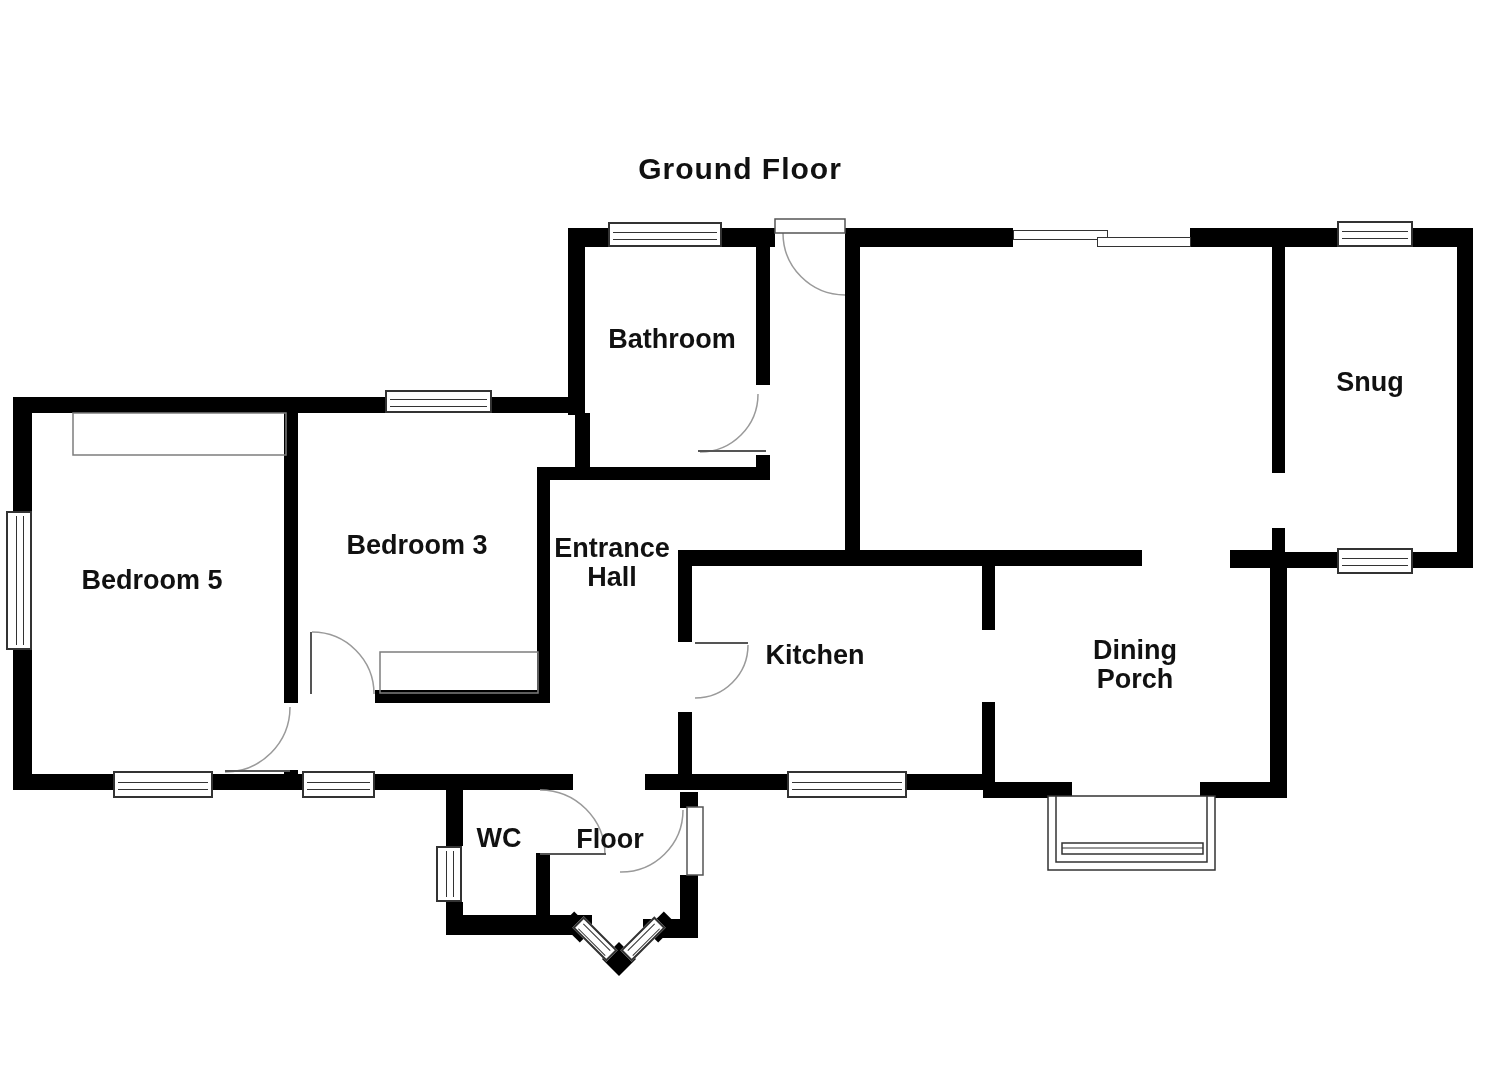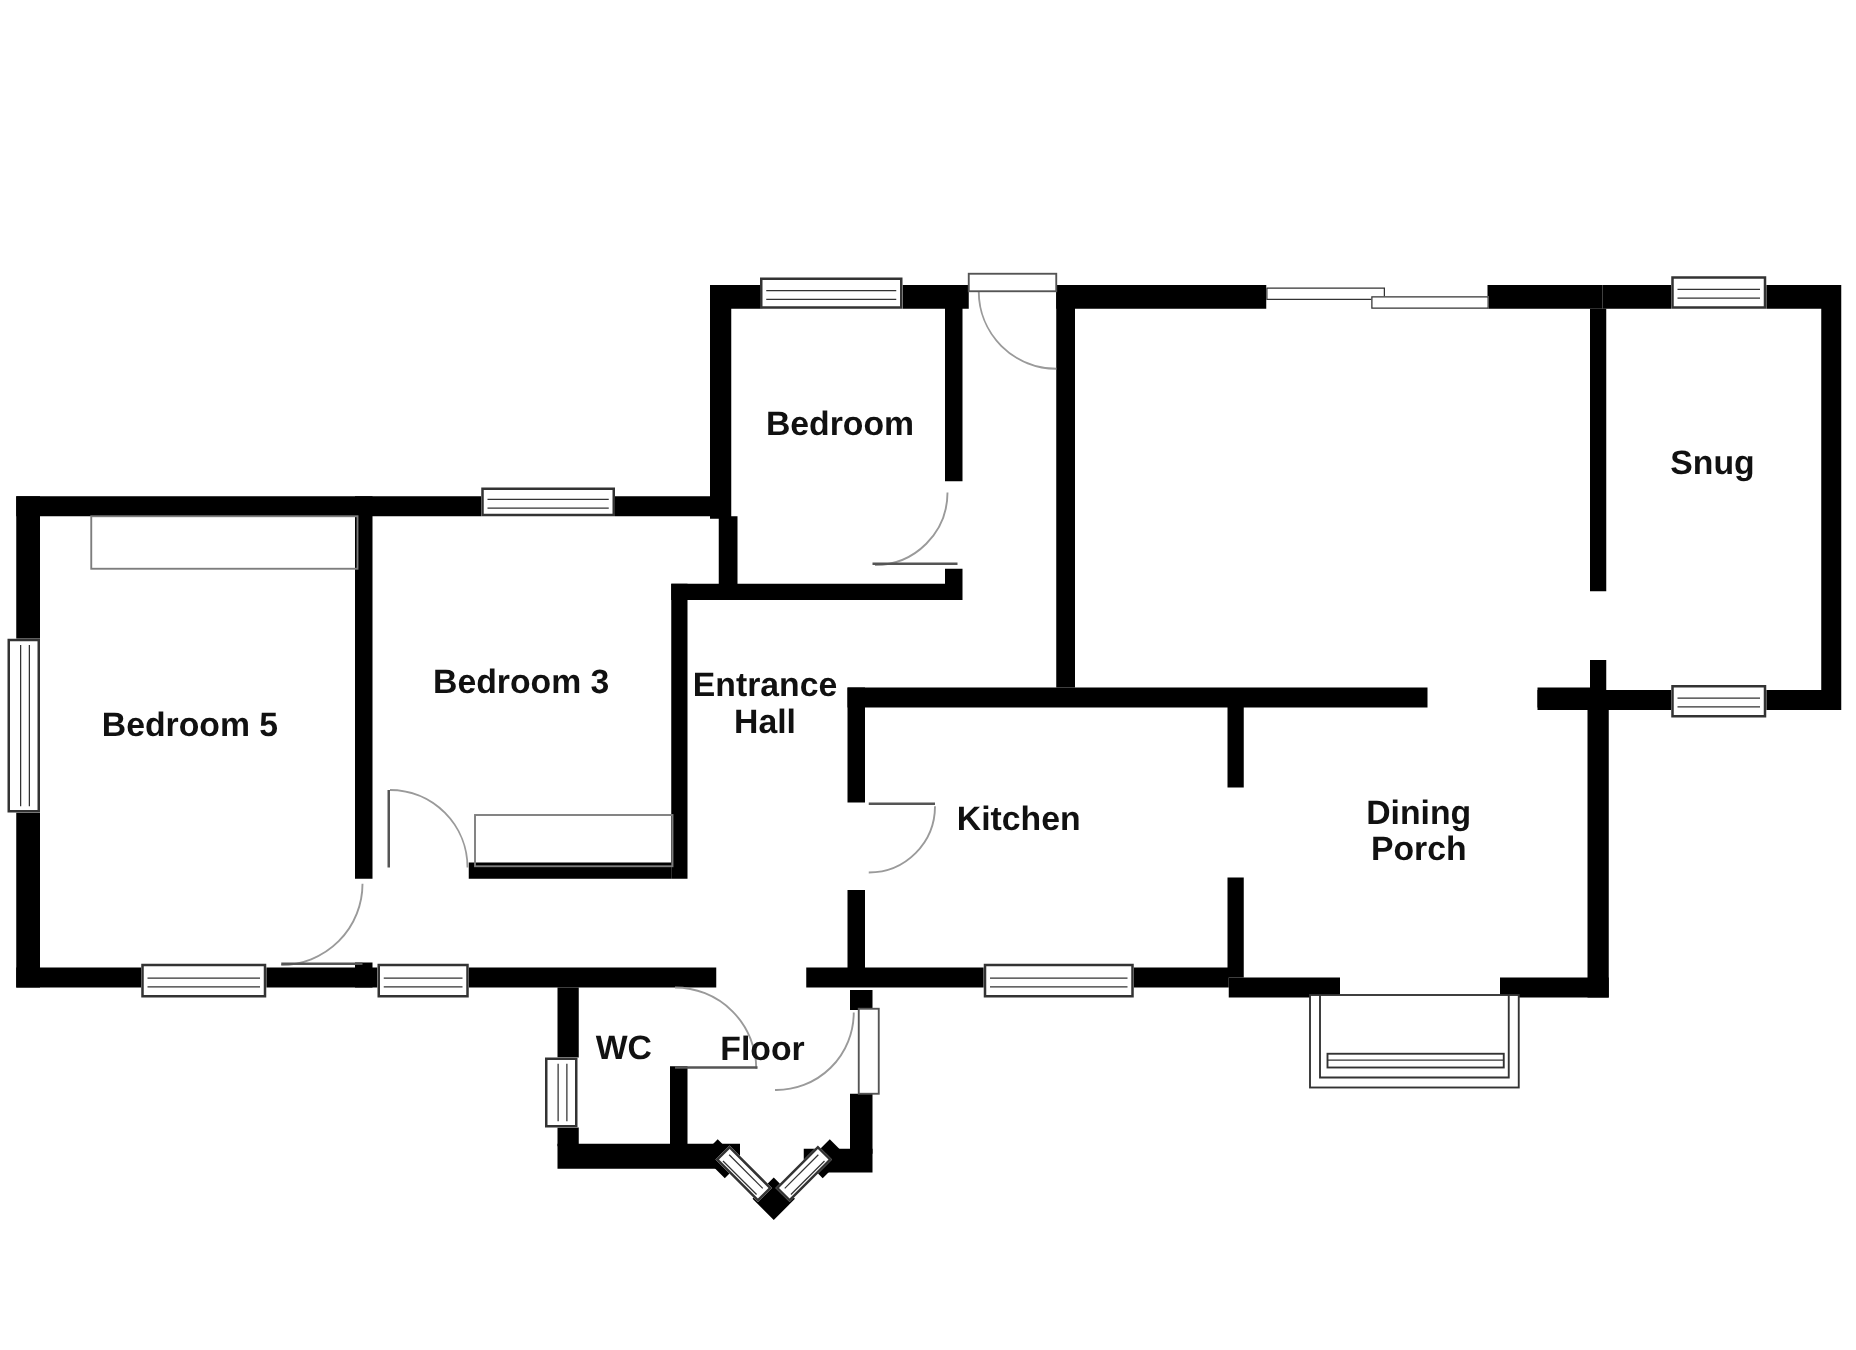--- a/index.html
+++ b/index.html
@@ -30,20 +30,21 @@
     position:absolute;text-align:center;font-size:27px;font-weight:bold;
     color:var(--text,#111);line-height:1.08;
   }
   svg.lines{position:absolute;left:0;top:0;}
 </style>
 </head>
 <body>
 
 <div class="plan">
 
+  <div class="title">Ground Floor</div>
 
   <div class="wall" style="left:13px;top:397px;width:372px;height:16px"></div>
   <div class="wall" style="left:492px;top:397px;width:86px;height:16px"></div>
 
   <div class="wall" style="left:13px;top:397px;width:19px;height:114px"></div>
   <div class="wall" style="left:13px;top:650px;width:19px;height:140px"></div>
 
   <div class="wall" style="left:13px;top:774px;width:100px;height:16px"></div>
   <div class="wall" style="left:213px;top:774px;width:89px;height:16px"></div>
   <div class="wall" style="left:375px;top:774px;width:198px;height:16px"></div>
@@ -139,22 +140,22 @@
     <rect x="380" y="652" width="158" height="41" fill="none" stroke="#7d7d7d" stroke-width="1.5"></rect>
 
     <g>
       <rect x="1048" y="796" width="167" height="74" fill="#fff" stroke="#333" stroke-width="1.5"></rect>
       <path d="M1056,796 V862 H1207 V796" fill="none" stroke="#333" stroke-width="1.5"></path>
       <rect x="1062" y="843" width="141" height="11" fill="#fff" stroke="#333" stroke-width="1.5"></rect>
       <path d="M1062,848 H1203" stroke="#333" stroke-width="1"></path>
     </g>
   </svg>
 
-  <div class="label" style="left:592px;top:325px;width:160px">Bedroom</div>
-  <div class="label" style="left:1310px;top:356px;width:120px">Snug</div>
+  <div class="label" style="left:592px;top:325px;width:160px">Bathroom</div>
+  <div class="label" style="left:1310px;top:368px;width:120px">Snug</div>
   <div class="label" style="left:52px;top:566px;width:200px">Bedroom 5</div>
   <div class="label" style="left:317px;top:531px;width:200px">Bedroom 3</div>
   <div class="label" style="left:547px;top:534px;width:130px">Entrance Hall</div>
   <div class="label" style="left:735px;top:641px;width:160px">Kitchen</div>
   <div class="label" style="left:1070px;top:636px;width:130px">Dining Porch</div>
   <div class="label" style="left:459px;top:824px;width:80px">WC</div>
   <div class="label" style="left:550px;top:825px;width:120px">Floor</div>
 
 </div>
 

